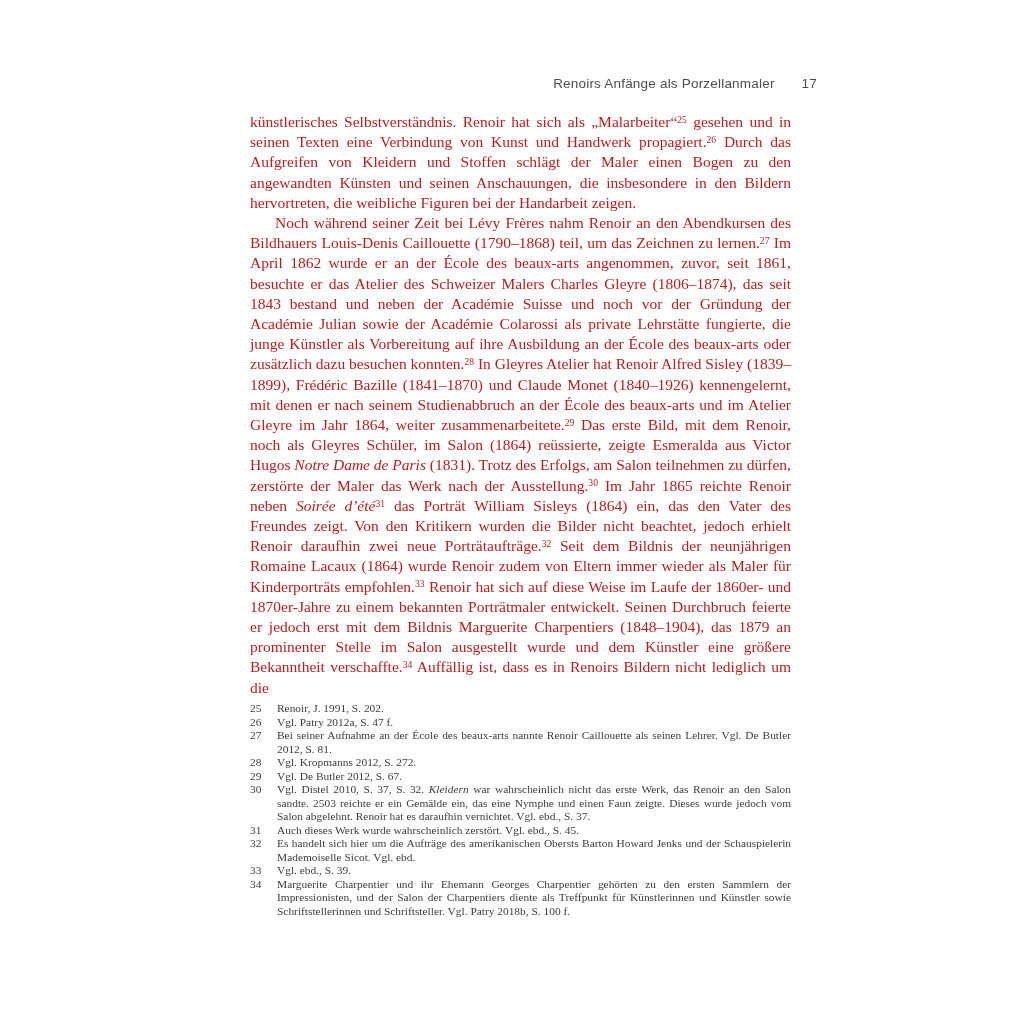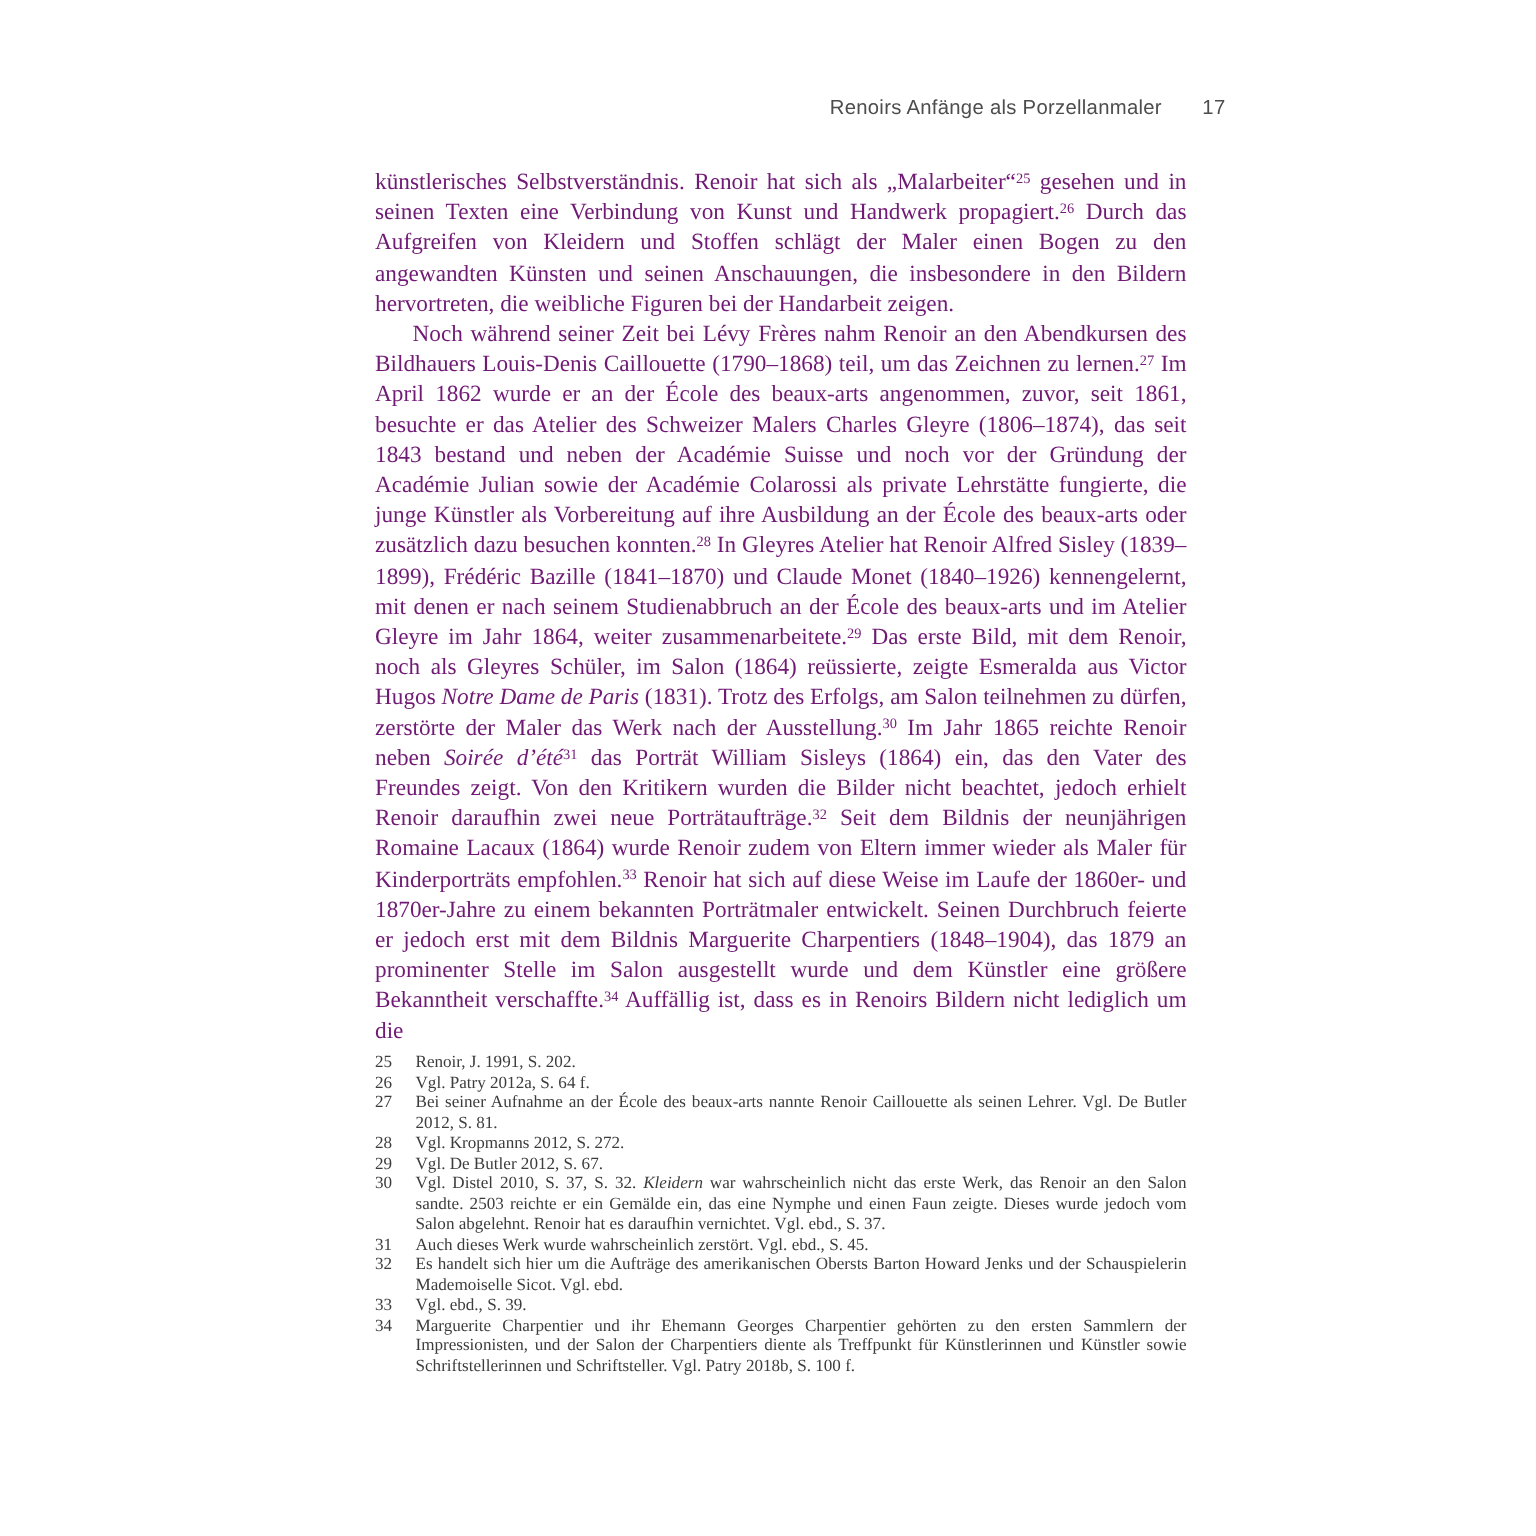--- a/index.html
+++ b/index.html
@@ -9,41 +9,41 @@
   }
   .page {
     position: relative;
     width: 1024px;
     height: 1024px;
     background: #ffffff;
     overflow: hidden;
   }
   .running-header {
     position: absolute;
-    top: 64px;
+    top: 76px;
     left: 250px;
     width: 567px;
     display: flex;
     justify-content: flex-end;
     align-items: baseline;
     gap: 27px;
     font-family: "Liberation Sans", "DejaVu Sans", sans-serif;
     font-size: 13.5px;
     color: #4d4d4d;
     letter-spacing: 0.2px;
   }
   .body-text {
     position: absolute;
     top: 112px;
     left: 250px;
     width: 541px;
     font-family: "Liberation Serif", "DejaVu Serif", serif;
     font-size: 15.5px;
     line-height: 20.2px;
-    color: #701a75;
+    color: #b91c1c;
     text-align: justify;
     hyphens: auto;
     -webkit-hyphens: auto;
   }
   .body-text p {
     margin: 0;
     padding: 0;
   }
   .body-text p.indented {
     text-indent: 25px;
@@ -96,21 +96,21 @@
       <p class="indented"><span>Noch während seiner Zeit bei Lévy Frères nahm Renoir an den Abendkursen des Bildhauers Louis-Denis Caillouette (1790–1868) teil, um das Zeichnen zu lernen.</span><sup>27</sup><span> Im April 1862 wurde er an der École des beaux-arts angenommen, zuvor, seit 1861, besuchte er das Atelier des Schweizer Malers Charles Gleyre (1806–1874), das seit 1843 bestand und neben der Académie Suisse und noch vor der Gründung der Académie Julian sowie der Académie Colarossi als private Lehrstätte fungierte, die junge Künstler als Vorbereitung auf ihre Ausbildung an der École des beaux-arts oder zusätzlich dazu besuchen konnten.</span><sup>28</sup><span> In Gleyres Atelier hat Renoir Alfred Sisley (1839–1899), Frédéric Bazille (1841–1870) und Claude Monet (1840–1926) kennengelernt, mit denen er nach seinem Studienabbruch an der École des beaux-arts und im Atelier Gleyre im Jahr 1864, weiter zusammenarbeitete.</span><sup>29</sup><span> Das erste Bild, mit dem Renoir, noch als Gleyres Schüler, im Salon (1864) reüssierte, zeigte Esmeralda aus Victor Hugos </span><em>Notre Dame de Paris</em><span> (1831). Trotz des Erfolgs, am Salon teilnehmen zu dürfen, zerstörte der Maler das Werk nach der Ausstellung.</span><sup>30</sup><span> Im Jahr 1865 reichte Renoir neben </span><em>Soirée d’été</em><sup>31</sup><span> das Porträt William Sisleys (1864) ein, das den Vater des Freundes zeigt. Von den Kritikern wurden die Bilder nicht beachtet, jedoch erhielt Renoir daraufhin zwei neue Porträtaufträge.</span><sup>32</sup><span> Seit dem Bildnis der neunjährigen Romaine Lacaux (1864) wurde Renoir zudem von Eltern immer wieder als Maler für Kinderporträts empfohlen.</span><sup>33</sup><span> Renoir hat sich auf diese Weise im Laufe der 1860er- und 1870er-Jahre zu einem bekannten Porträtmaler entwickelt. Seinen Durchbruch feierte er jedoch erst mit dem Bildnis Marguerite Charpentiers (1848–1904), das 1879 an prominenter Stelle im Salon ausgestellt wurde und dem Künstler eine größere Bekanntheit verschaffte.</span><sup>34</sup><span> Auffällig ist, dass es in Renoirs Bildern nicht lediglich um die</span></p>
     </main>
 
   <section class="footnotes" id="footnotes">
       <div class="footnote">
         <span class="fn-num">25</span>
         <span class="fn-text"><span>Renoir, J. 1991, S. 202.</span></span>
       </div>
       <div class="footnote">
         <span class="fn-num">26</span>
-        <span class="fn-text"><span>Vgl. Patry 2012a, S. 64 f.</span></span>
+        <span class="fn-text"><span>Vgl. Patry 2012a, S. 47 f.</span></span>
       </div>
       <div class="footnote">
         <span class="fn-num">27</span>
         <span class="fn-text"><span>Bei seiner Aufnahme an der École des beaux-arts nannte Renoir Caillouette als seinen Lehrer. Vgl. De Butler 2012, S. 81.</span></span>
       </div>
       <div class="footnote">
         <span class="fn-num">28</span>
         <span class="fn-text"><span>Vgl. Kropmanns 2012, S. 272.</span></span>
       </div>
       <div class="footnote">

